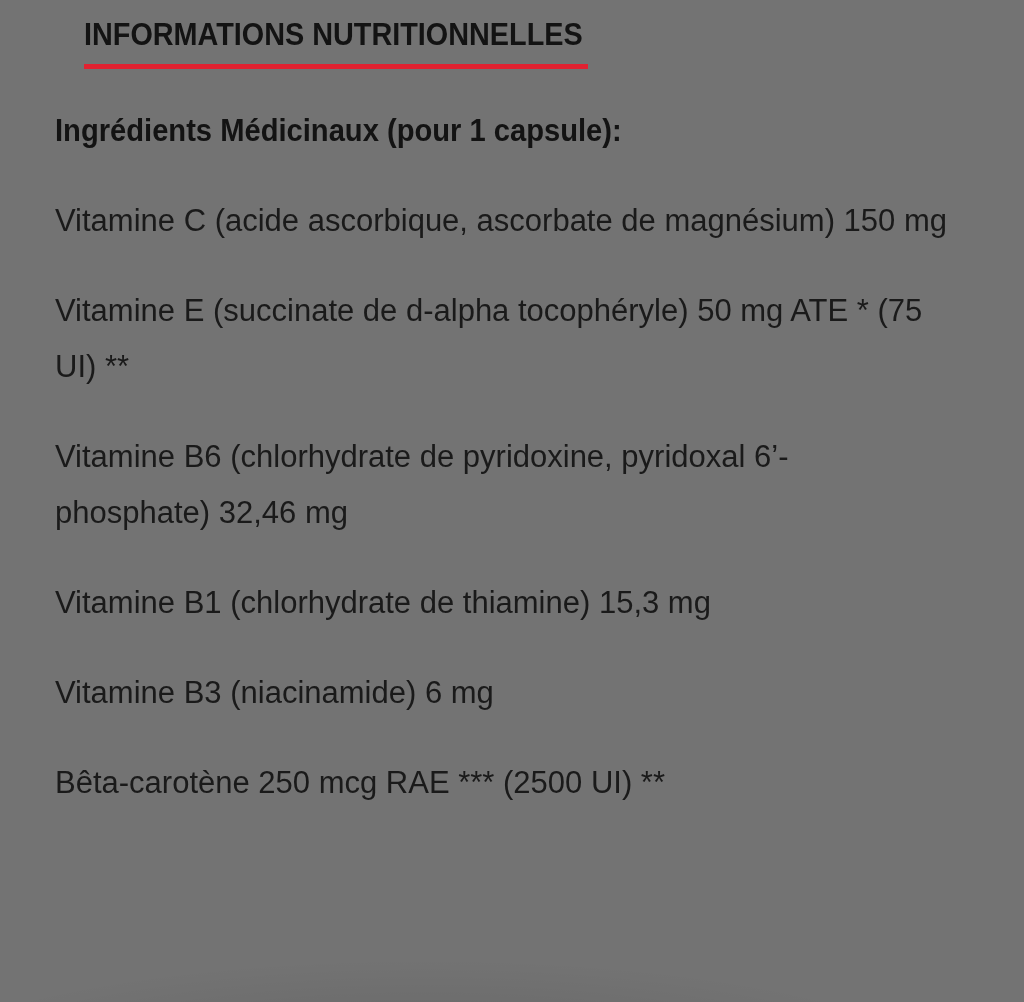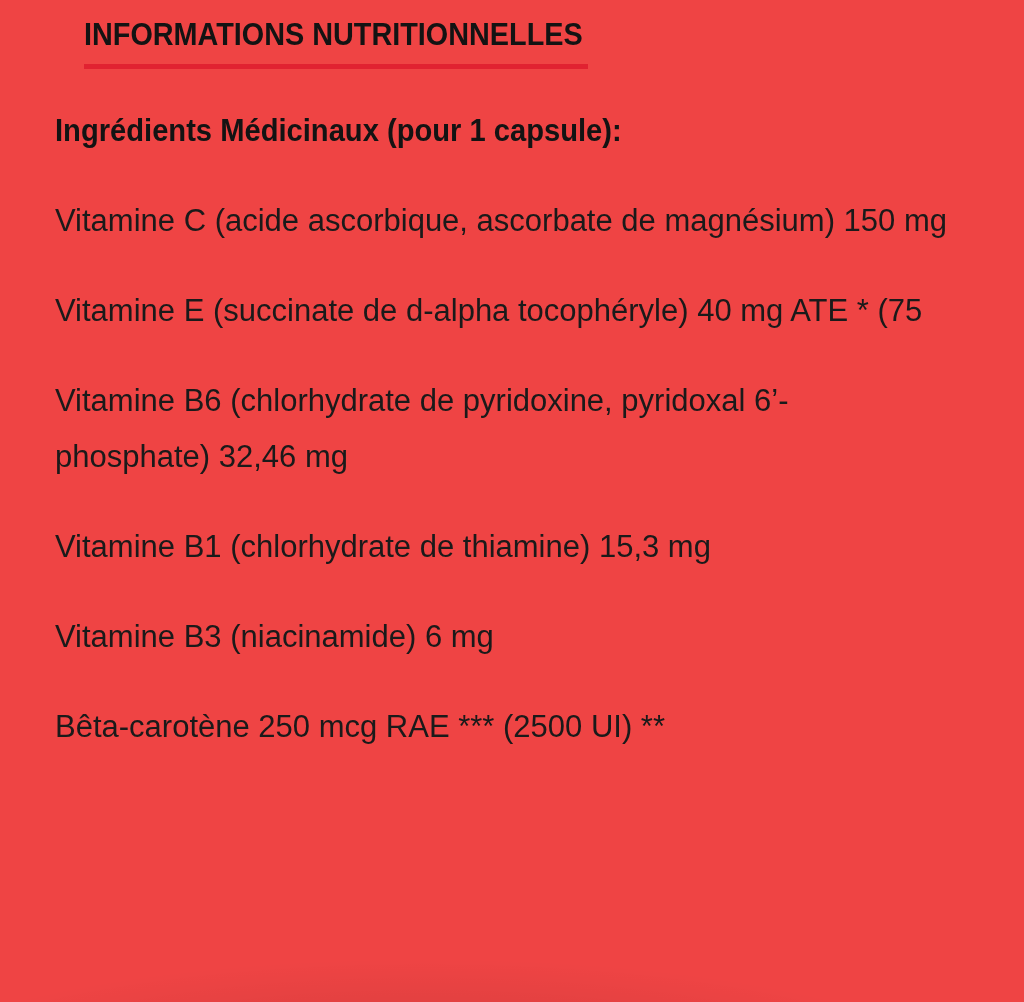--- a/index.html
+++ b/index.html
@@ -1,21 +1,21 @@
 <!DOCTYPE html>
 <html style="--accent: #e12231; --text: #1a1a1a;"><head>
 <meta charset="utf-8">
 <style>
   html, body { margin: 0; padding: 0; background: #ffffff; }
   .page {
     position: relative;
     width: 1024px;
     height: 1002px;
     overflow: hidden;
-    background: #ef4444;
+    background: #737373;
     font-family: "Liberation Sans", sans-serif;
     color: var(--text, #1a1a1a);
   }
   .heading { padding: 16px 0 0 84px; }
   .title {
     margin: 0;
     font-size: 32px;
     font-weight: 700;
     line-height: 37px;
     color: #131313;
@@ -70,21 +70,22 @@
   </div>
 
   <p class="sub">Ingrédients Médicinaux (pour 1 capsule):</p>
 
   <div class="para">
     <div class="line">Vitamine C (acide ascorbique, ascorbate de magnésium) 150 mg</div>
   </div>
 
 
   <div class="para">
-    <div class="line">Vitamine E (succinate de d-alpha tocophéryle) 40 mg ATE * (75</div>
+    <div class="line">Vitamine E (succinate de d-alpha tocophéryle) 50 mg ATE * (75</div>
+    <div class="line">UI) **</div>
   </div>
 
   <div class="para">
     <div class="line">Vitamine B6 (chlorhydrate de pyridoxine, pyridoxal 6’-</div>
     <div class="line">phosphate) 32,46 mg</div>
   </div>
 
 
   <div class="para">
     <div class="line">Vitamine B1 (chlorhydrate de thiamine) 15,3 mg</div>

